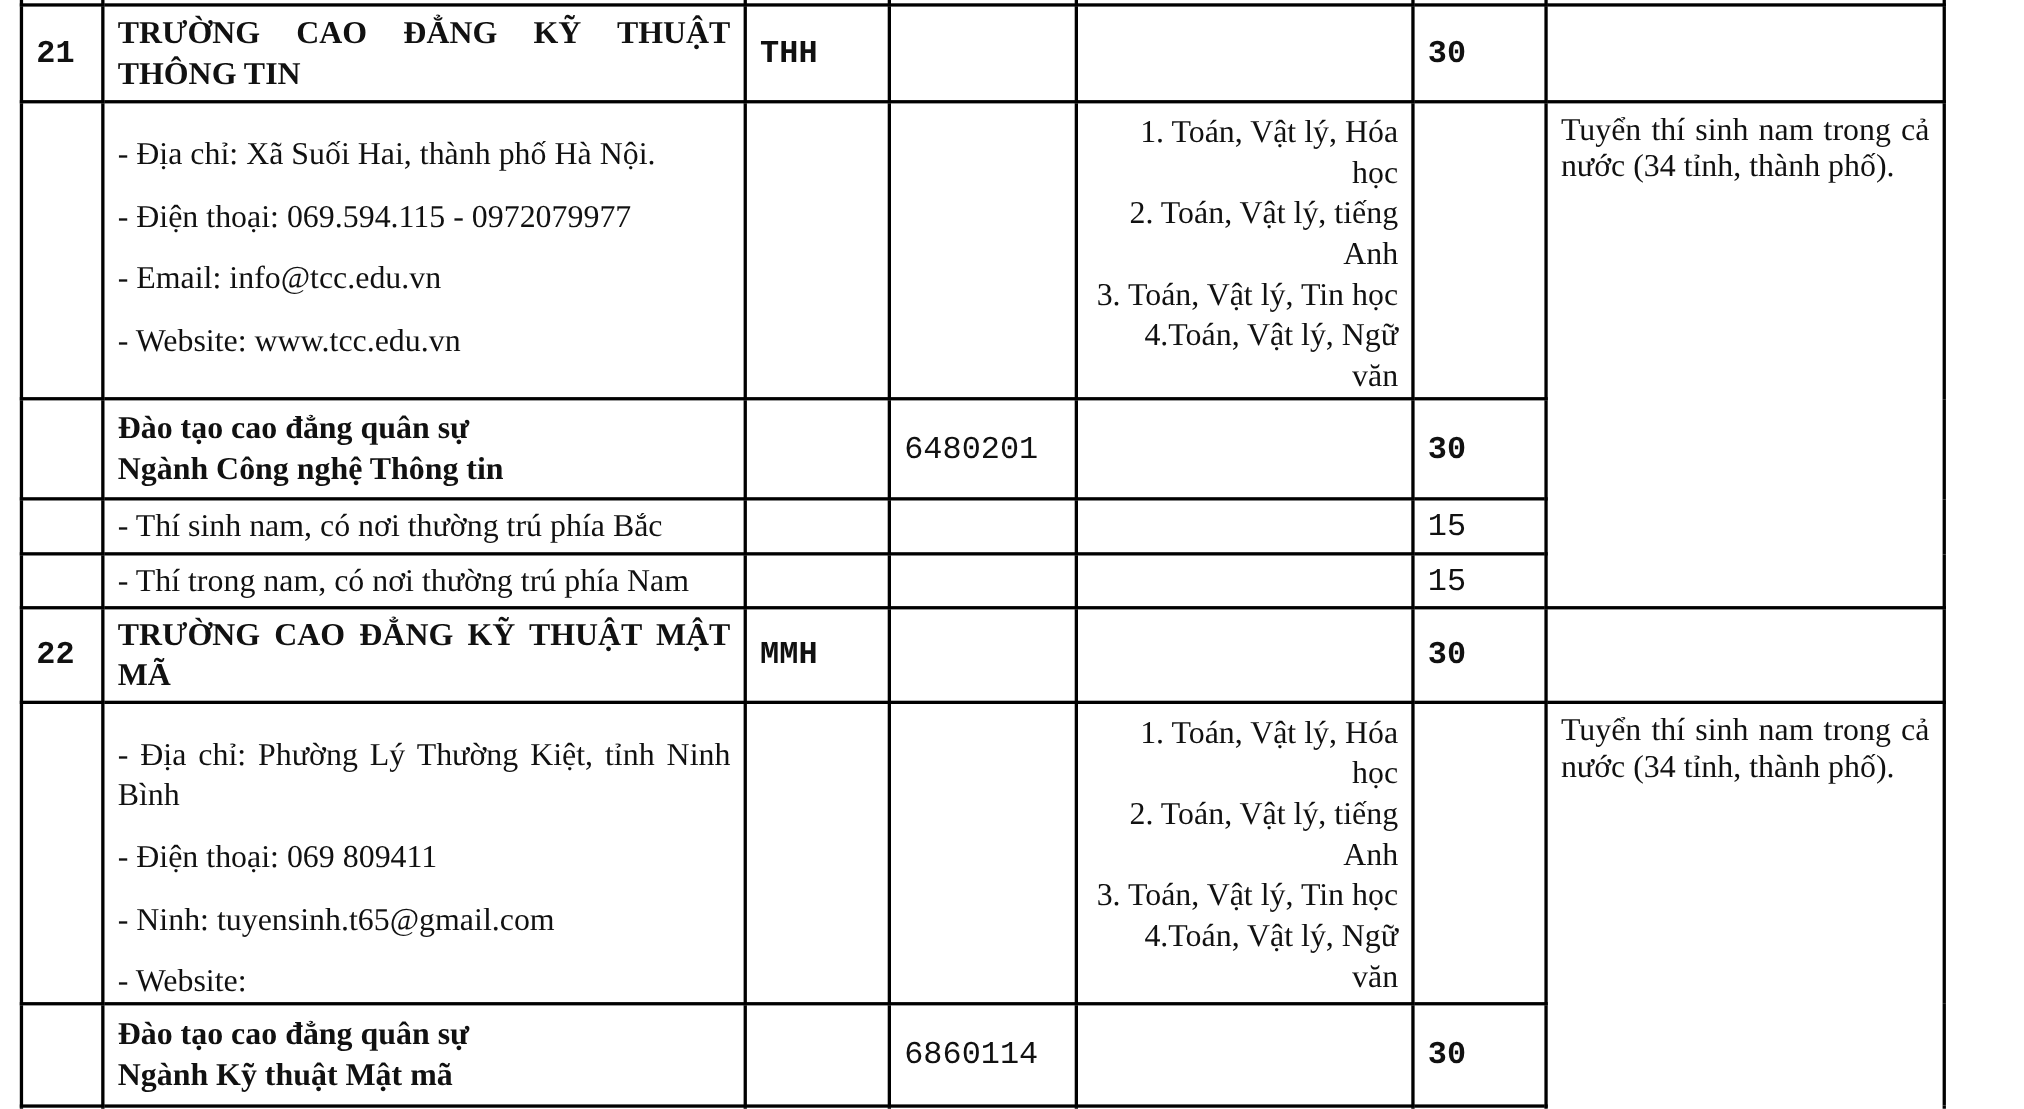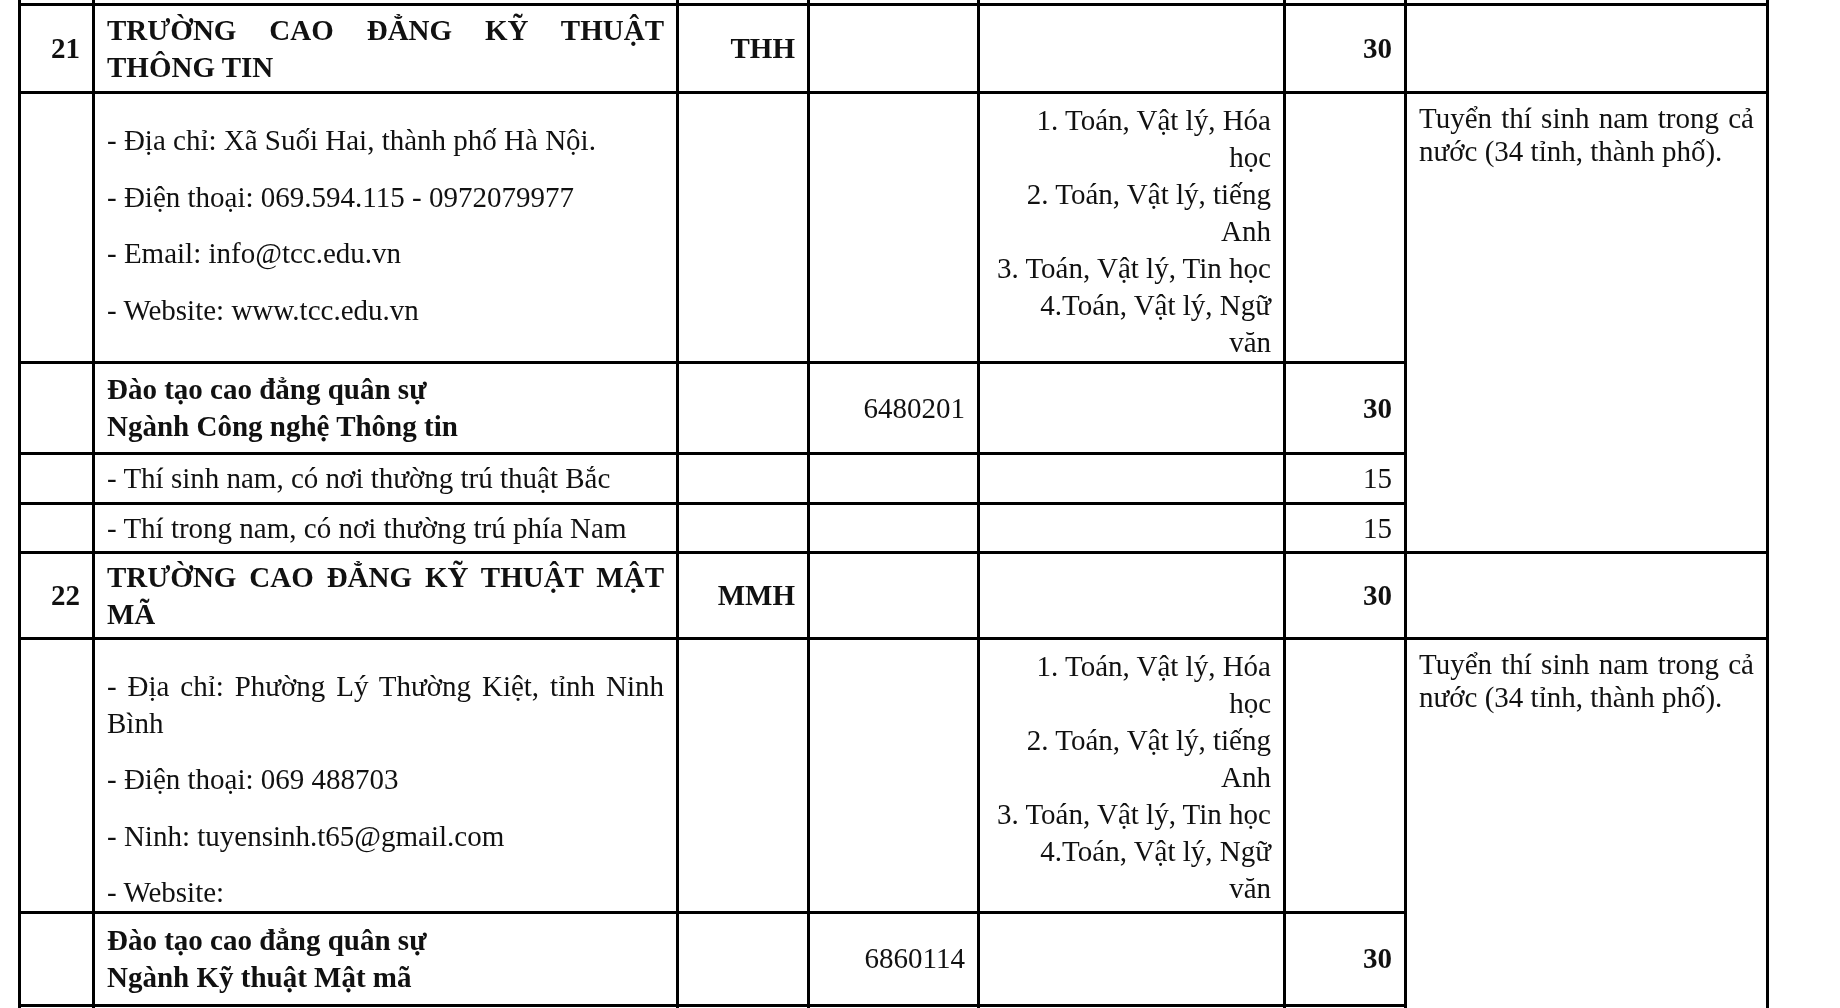--- a/index.html
+++ b/index.html
@@ -2,21 +2,21 @@
 <html><head>
 <meta charset="utf-8">
 <style>
   html, body { margin: 0; padding: 0; background: #ffffff; }
   body { width: 1840px; height: 1008px; position: relative; overflow: hidden;
          font-family: "Liberation Serif", "DejaVu Serif", serif; color: #111; }
   .tbl { position: absolute; left: 18px; top: -40px; border-collapse: collapse; table-layout: fixed; }
   .tbl td { border: 3px solid #000; padding: 0 12px; vertical-align: middle; font-size: 29px; line-height: 37px; }
   .c0 { width: 74px; } .c1 { width: 584px; } .c2 { width: 131px; } .c3 { width: 170px; }
   .c4 { width: 306px; } .c5 { width: 121px; } .c6 { width: 362px; }
-  .center { text-align: right; }
+  .center { text-align: left; font-family: Liberation Mono, monospace; }
   .bold { font-weight: bold; }
   .school { font-weight: bold; font-size: 30px; line-height: 36px; text-align: justify; text-align-last: left; margin-top: 28px; }
   .info { vertical-align: top !important; padding-top: 8px !important; }
   .info div { line-height: 36.5px; text-align: justify; margin-top: 20px; }
   .subjects { vertical-align: top !important; padding-top: 8px !important; padding-left: 12px !important; }
   .subjects div { line-height: 37px; text-align: right; }
   .note { vertical-align: top !important; padding-top: 8px !important; text-align: justify; line-height: 33px !important; }
   .num-bold { font-weight: bold; }
   .hidden-row td { height: 40px; }
 </style>
@@ -81,21 +81,21 @@
         <div>Đào tạo cao đẳng quân sự</div>
         <div>Ngành Công nghệ Thông tin</div>
       </td>
       <td></td>
       <td class="center">6480201</td>
       <td></td>
       <td class="center num-bold">30</td>
     </tr>
     <tr style="height:50px">
       <td></td>
-      <td>- Thí sinh nam, có nơi thường trú thuật Bắc</td>
+      <td>- Thí sinh nam, có nơi thường trú phía Bắc</td>
       <td></td>
       <td></td>
       <td></td>
       <td class="center">15</td>
     </tr>
     <tr style="height:49px">
       <td></td>
       <td>- Thí trong nam, có nơi thường trú phía Nam</td>
       <td></td>
       <td></td>
@@ -110,21 +110,21 @@
       <td></td>
       <td></td>
       <td class="center num-bold">30</td>
       <td></td>
     </tr>
 
     <tr style="height:216px">
       <td></td>
       <td class="info">
         <div>- Địa chỉ: Phường Lý Thường Kiệt, tỉnh Ninh Bình</div>
-        <div>- Điện thoại: 069 488703</div>
+        <div>- Điện thoại: 069 809411</div>
         <div>- Ninh: tuyensinh.t65@gmail.com</div>
         <div>- Website:</div>
       </td>
       <td></td>
       <td></td>
       <td class="subjects">
         <div>1. Toán, Vật lý, Hóa học</div>
         <div>2. Toán, Vật lý, tiếng Anh</div>
         <div>3. Toán, Vật lý, Tin học</div>
         <div>4.Toán, Vật lý, Ngữ văn</div>

